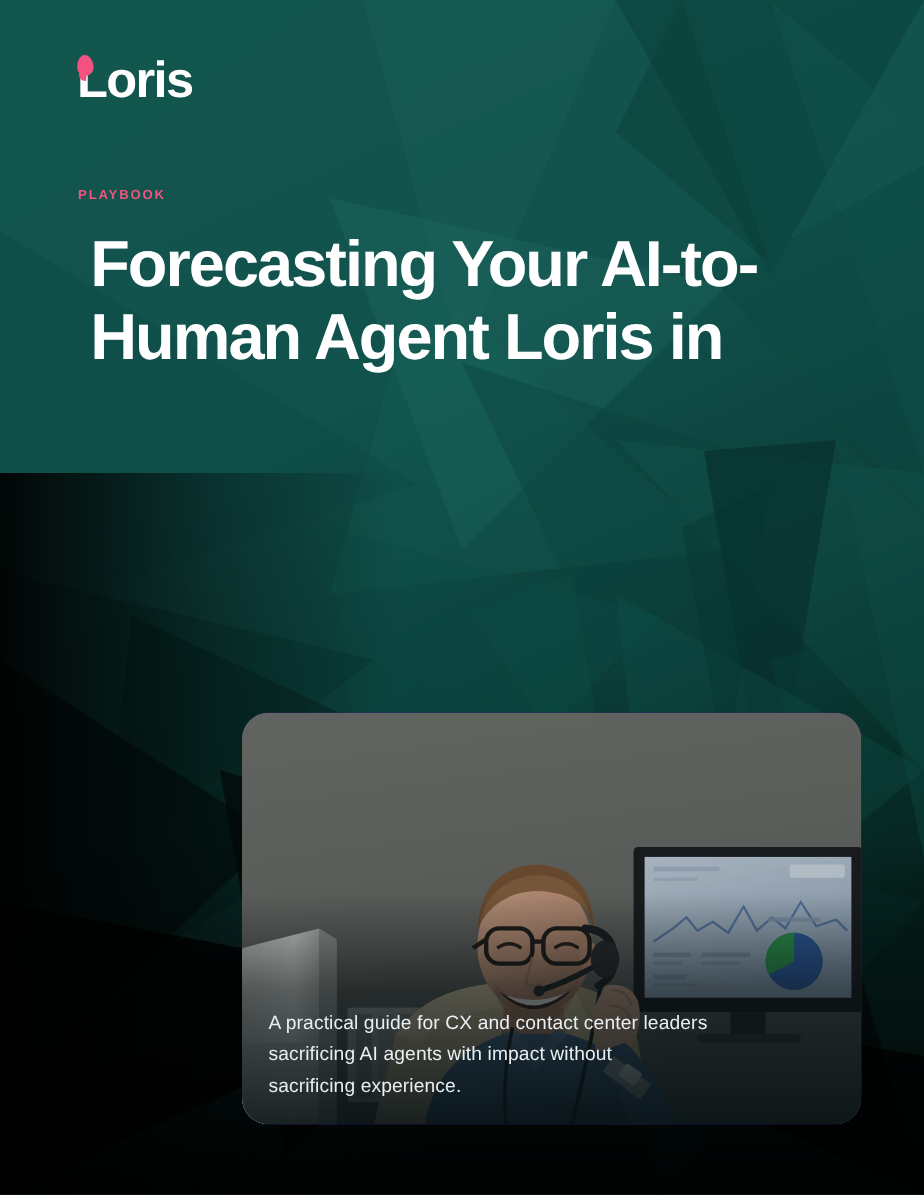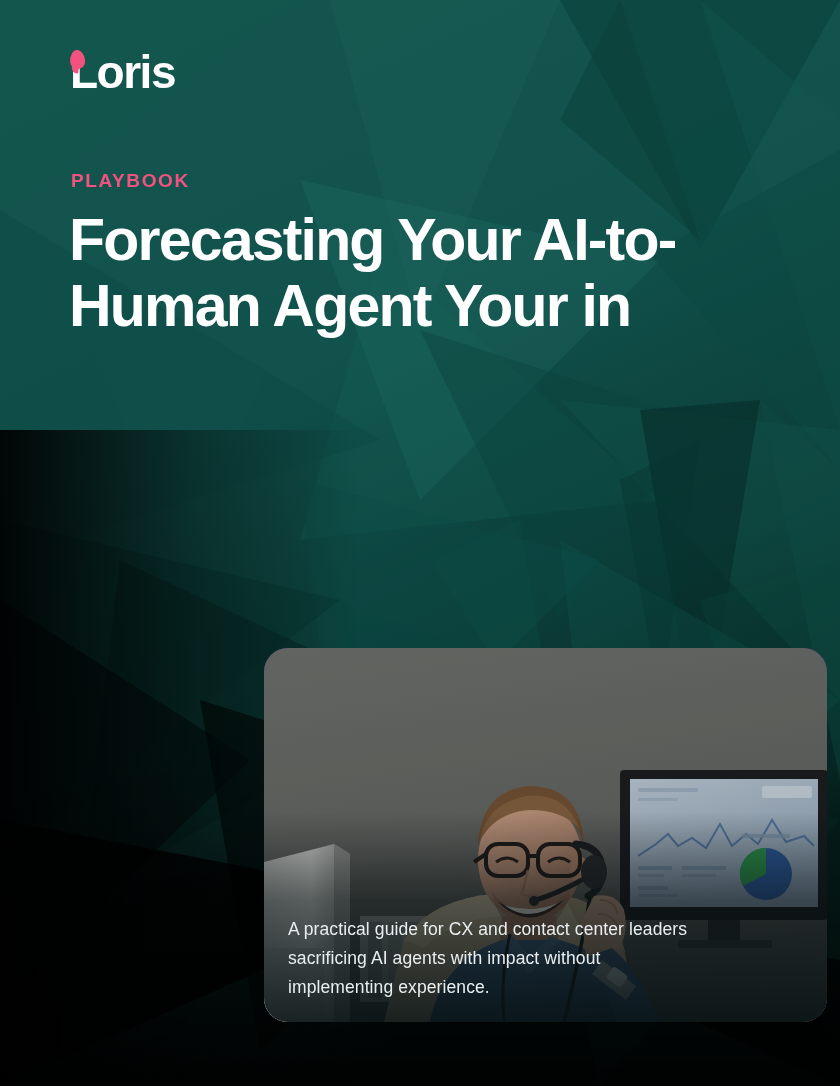--- a/index.html
+++ b/index.html
@@ -47,47 +47,46 @@
     left:1px; bottom:-4px;
     width:7px; height:8px;
     background:#F2527F;
     border-radius:0 0 0 70%;
     transform:rotate(10deg);
   }
 
   
   .eyebrow {
     position:absolute; left:71px; top:170px;
-    font-size:19px;
+    font-size:12px;
     font-weight:bold;
     letter-spacing:1.6px;
     color:#F2527F;
   }
 
   
   .headline {
     position:absolute; left:69px; top:207px;
     width:660px;
     font-size:59px;
     line-height:66px;
     font-weight:bold;
     letter-spacing:-1.8px;
     color:#ffffff;
   }
-  .headline .hl-line { display:block; white-space:nowrap; }
+  .headline .hl-line { display:block; white-space:nowrap;margin-left:13px; }
 
   
   .photo-card {
     position:absolute;
     left:220px; top:648px;
     width:563px; height:374px;
     border-radius:24px;
     overflow:hidden;
     background:#4c1d95;
-    margin-left:44px;
   }
   .photo-svg { position:absolute; inset:0; width:563px; height:374px; }
   .photo-shade {
     position:absolute; left:0; right:0; bottom:0; height:210px;
     background:linear-gradient(to bottom, rgba(6,14,16,0) 0%, rgba(6,14,16,0.55) 42%, rgba(6,16,18,0.88) 100%);
   }
   .caption {
     position:absolute;
     left:24px; bottom:20px;
     width:500px;
@@ -160,21 +159,21 @@
 
   <div class="logo-wrap">
     <span class="logo-text">Loris</span>
   </div>
   <span class="logo-dot"></span>
 
   <div class="eyebrow">PLAYBOOK</div>
 
   <h1 class="headline">
     <span class="hl-line">Forecasting Your AI-to-</span>
-    <span class="hl-line">Human Agent Your in</span>
+    <span class="hl-line">Human Agent Loris in</span>
   </h1>
 
   <div class="photo-card">
 
     <svg class="photo-svg" viewBox="0 0 563 374" preserveAspectRatio="none">
       <defs>
         <linearGradient id="wallg" x1="0" y1="0" x2="0.2" y2="1">
           <stop offset="0%" stop-color="#767672"></stop>
           <stop offset="55%" stop-color="#6a6a66"></stop>
           <stop offset="100%" stop-color="#4e4e4c"></stop>
@@ -307,17 +306,17 @@
       </g>
 
       <rect width="563" height="374" fill="#0b1416" opacity="0.18"></rect>
     </svg>
 
     <div class="photo-shade"></div>
 
     <div class="caption">
       <span class="cap-line">A practical guide for CX and contact center leaders</span>
       <span class="cap-line">sacrificing AI agents with impact without</span>
-      <span class="cap-line">implementing experience.</span>
+      <span class="cap-line">sacrificing experience.</span>
     </div>
   </div>
 
 </div>
 
 </body></html>

